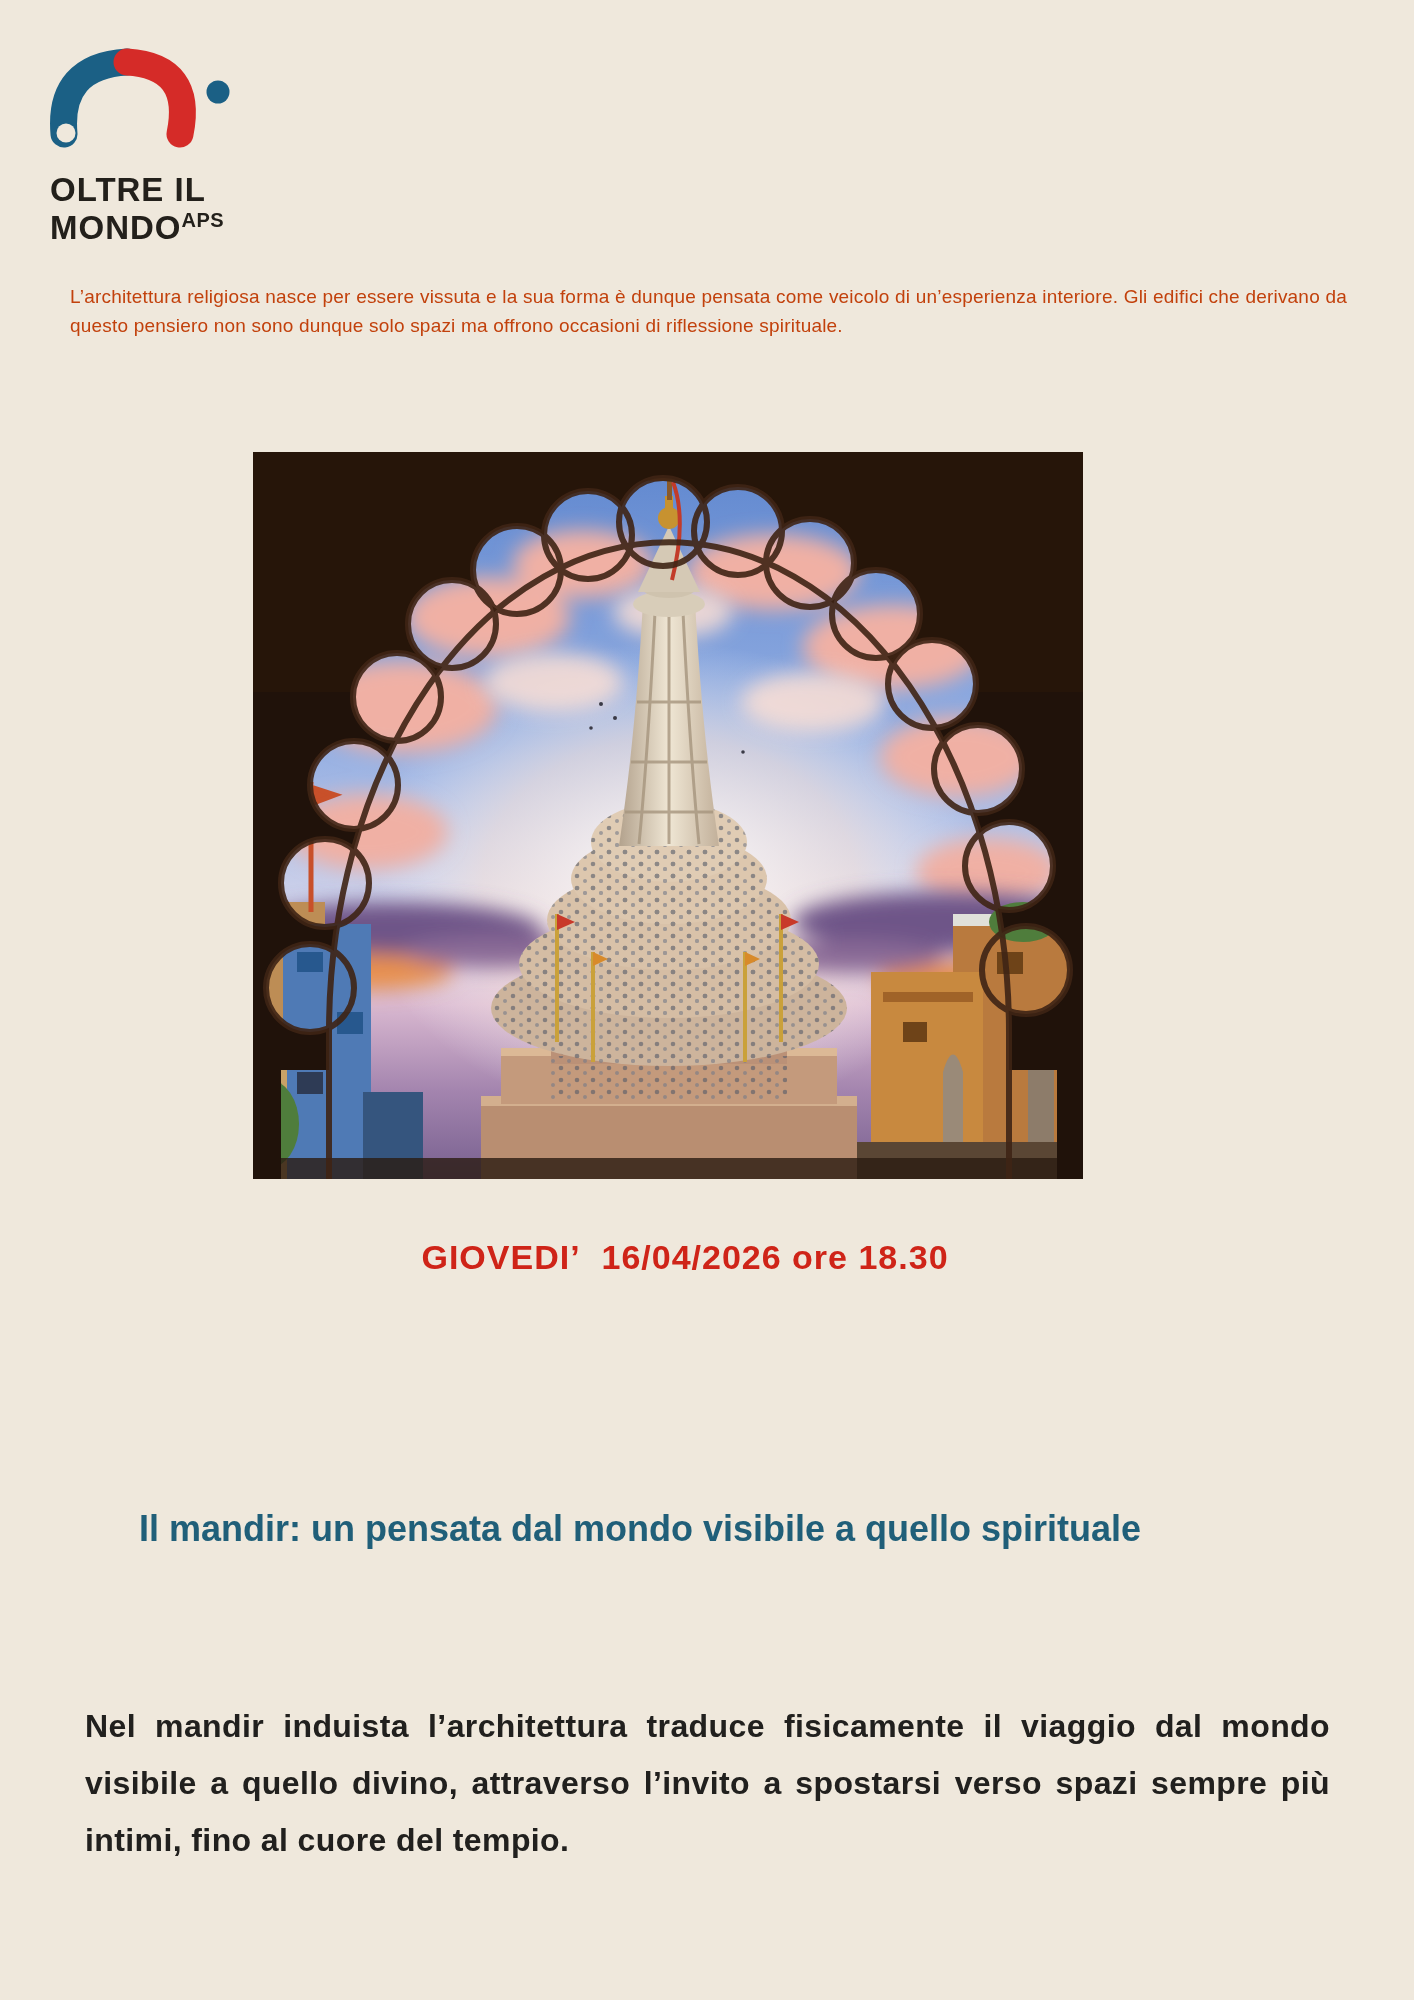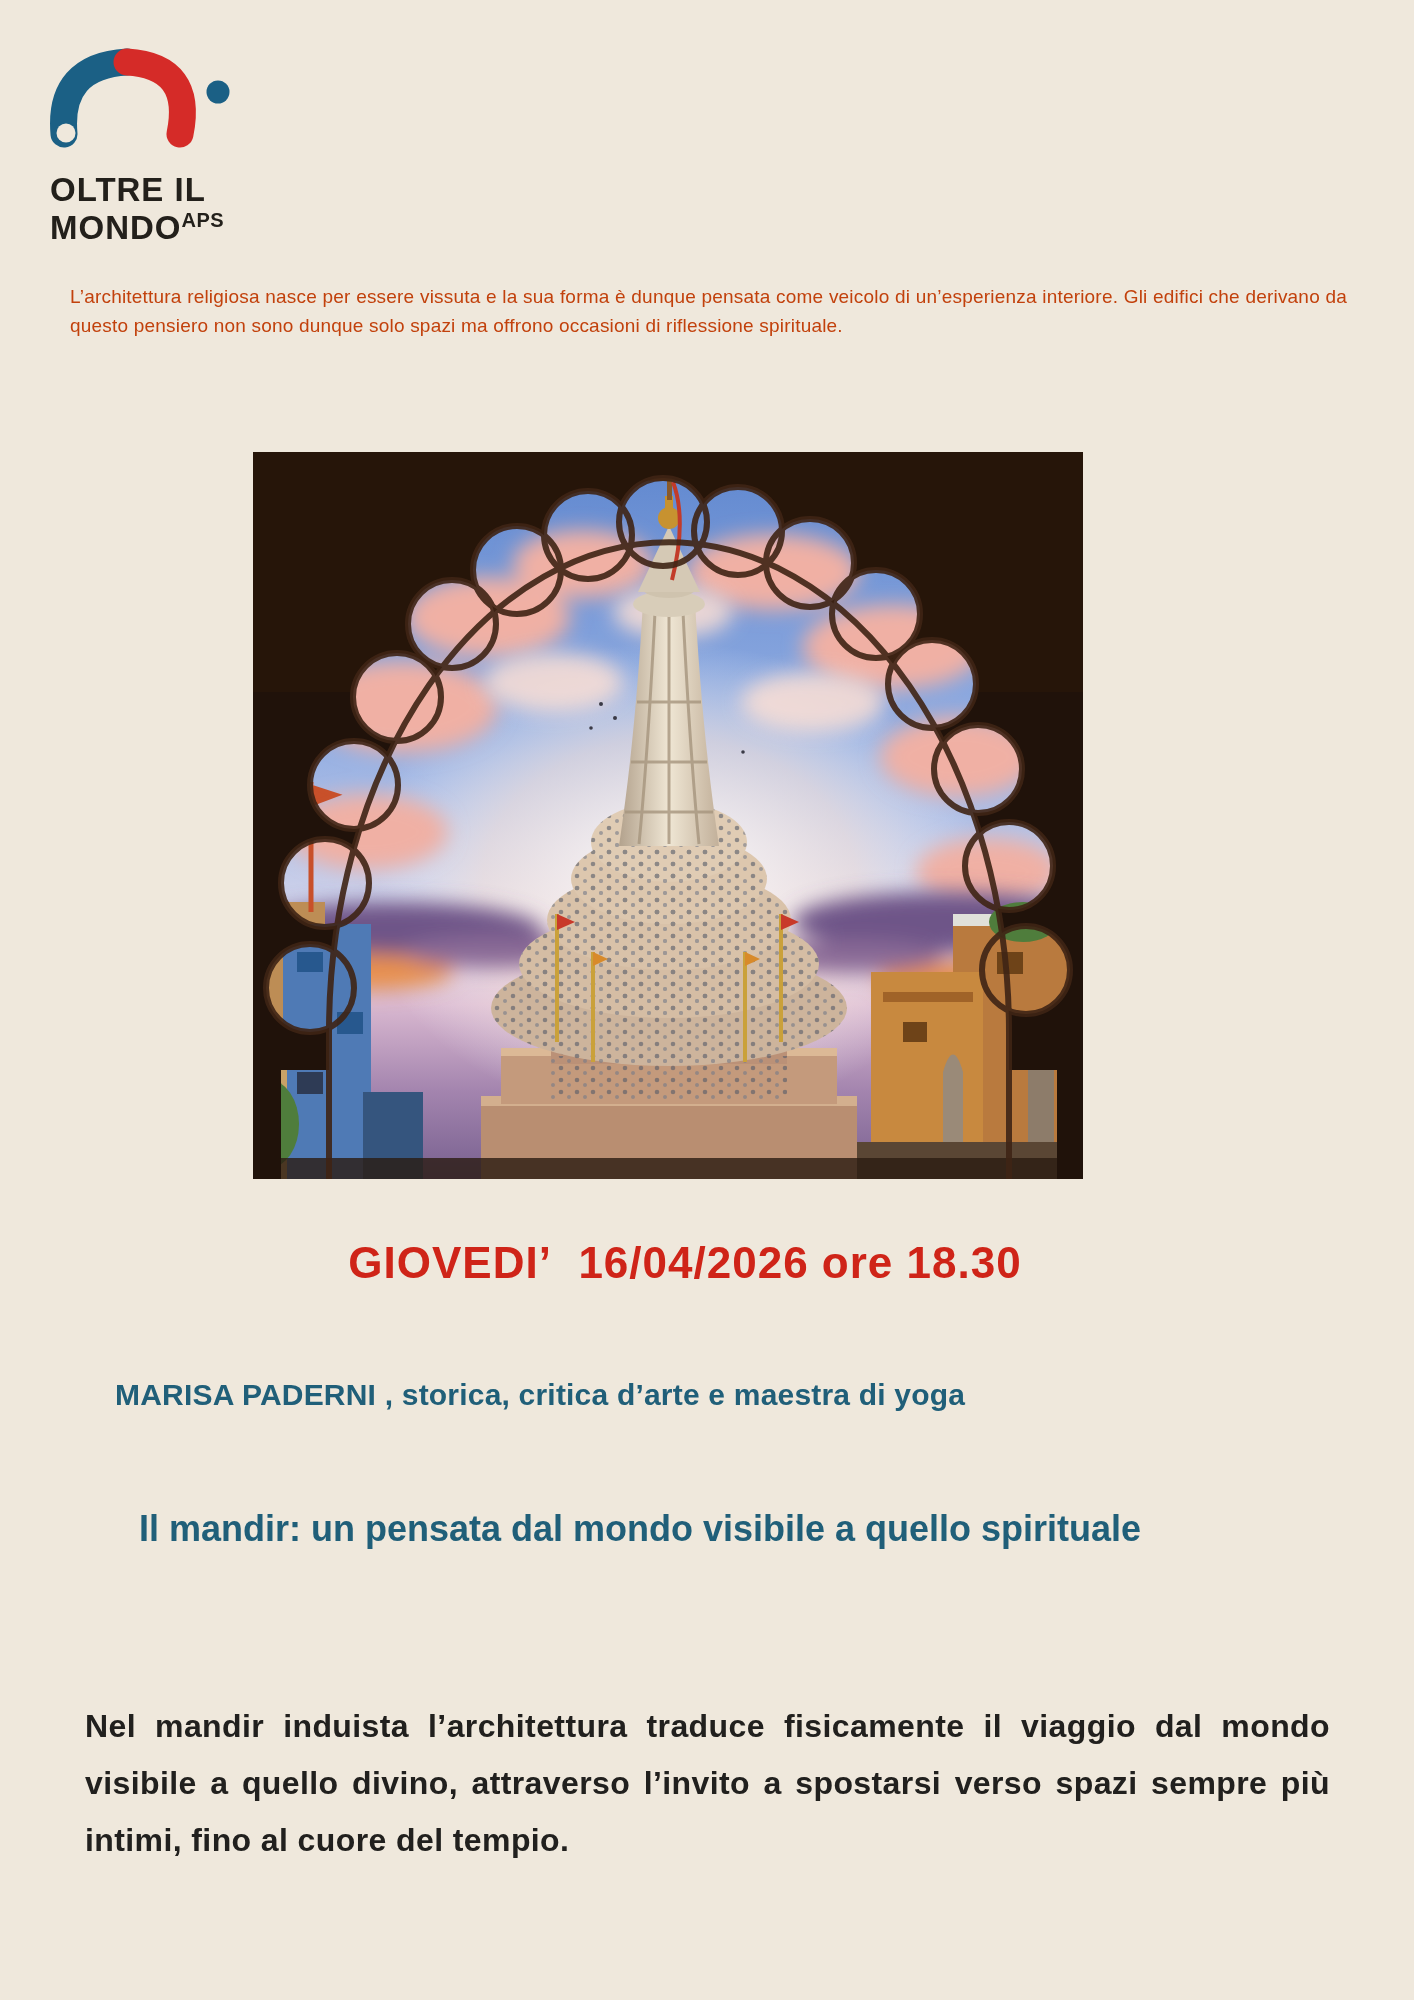--- a/index.html
+++ b/index.html
@@ -27,21 +27,21 @@
     color:#c2410c;font-weight:400;font-size:19px;line-height:1.55;
     text-align:justify;letter-spacing:0.2px;
   }
   
   .photo{position:absolute;left:253px;top:452px;width:830px;height:727px;}
   .photo svg{display:block;width:100%;height:100%;}
   
   .date{
     position:absolute;left:0px;top:1238px;width:1370px;
     text-align:center;color:#cf2418;font-weight:800;
-    font-size:44px;letter-spacing:1px;
+    font-size:34px;letter-spacing:1px;
   }
   
   .speaker{
     position:absolute;left:115px;top:1378px;
     color:#205f79;font-weight:700;font-size:30px;letter-spacing:0.2px;
   }
   
   .talk-title{
     position:absolute;left:85px;top:1502px;width:1110px;
     text-align:center;color:#205f79;font-weight:700;
@@ -276,19 +276,18 @@
           <circle cx="679" cy="232" r="44"></circle>
         <circle cx="725" cy="317" r="44"></circle>
           <circle cx="756" cy="414" r="44"></circle>
         <circle cx="773" cy="518" r="44"></circle>
       </g>
     </svg>
   </div>
 
   <div class="date">GIOVEDI’&nbsp; 16/04/2026 ore 18.30</div>
 
-  <div class="speaker">MARISA PADERNI , storica, critica d’arte e maestra di yoga</div>
 
   <div class="talk-title">Il mandir: un pensata dal mondo visibile a quello spirituale</div>
 
   <div class="body-par">Nel mandir induista l’architettura traduce fisicamente il viaggio dal mondo visibile a quello divino, attraverso l’invito a spostarsi verso spazi sempre più intimi, fino al cuore del tempio.</div>
 
 </div>
 
 </body></html>

